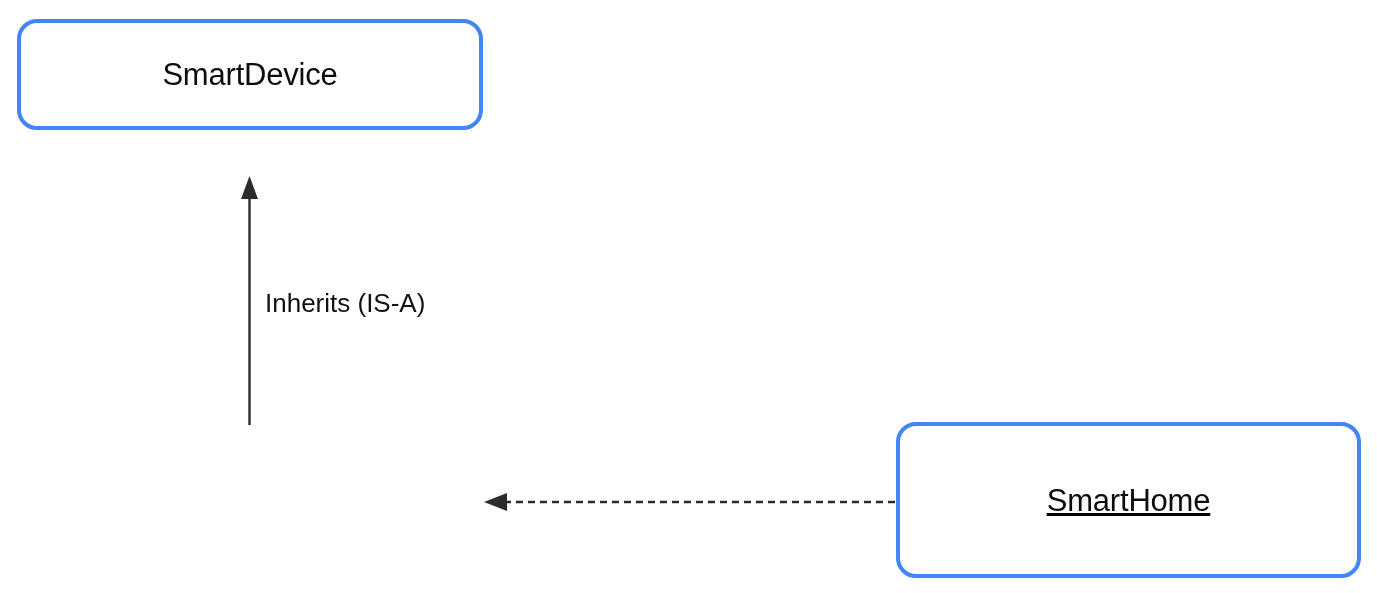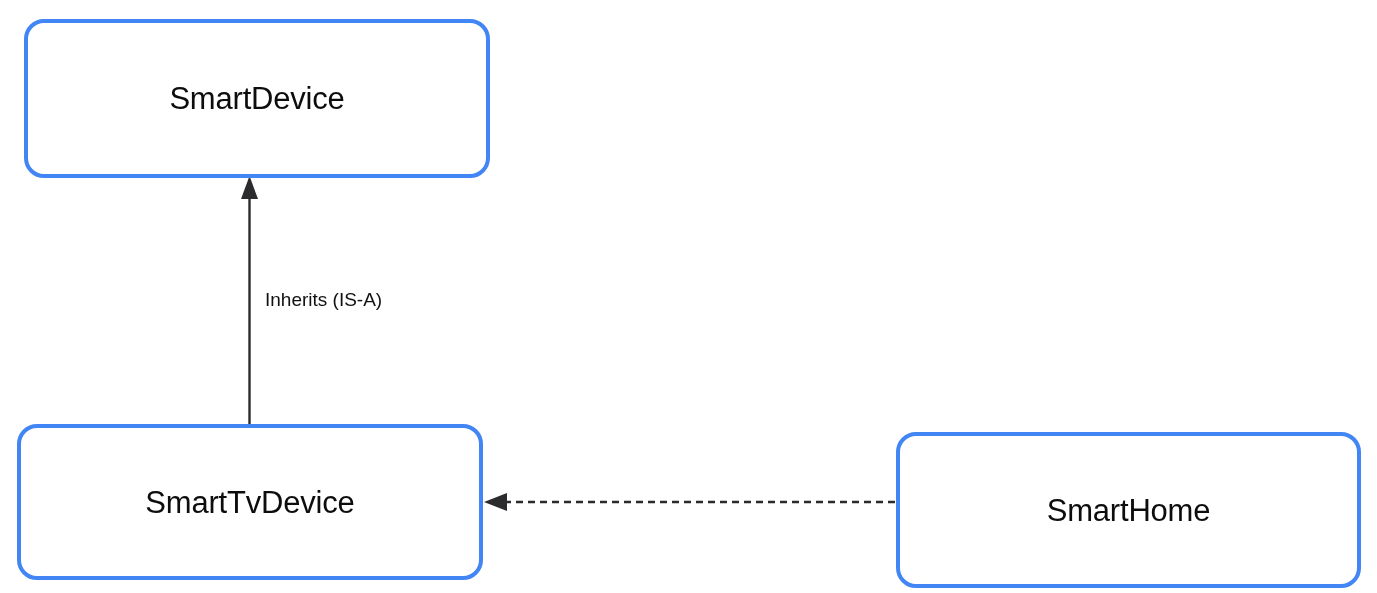--- a/index.html
+++ b/index.html
@@ -36,54 +36,55 @@
     font-size: 31px;
     font-weight: 400;
     letter-spacing: -0.2px;
     color: #0d0d0d;
     line-height: 1;
     white-space: nowrap;
     text-align: center;
   }
 
   #box-smartdevice {
-    left: 24px;
+    left: 17px;
     top: 19px;
     width: 466px;
-    height: 159px;
+    height: 111px;
   }
   #box-smarttvdevice {
     left: 17px;
     top: 424px;
     width: 466px;
     height: 156px;
   }
   #box-smarthome {
     left: 896px;
-    top: 432px;
+    top: 422px;
     width: 465px;
     height: 156px;
+    text-decoration: underline;
   }
 
   
   #edge-layer {
     position: absolute;
     left: 0;
     top: 0;
     width: 1377px;
     height: 593px;
     z-index: 2;
     pointer-events: none;
   }
 
   
   .edge-label {
     position: absolute;
     font-family: "Liberation Sans", sans-serif;
-    font-size: 19px;
+    font-size: 26px;
     font-weight: 400;
     color: #111111;
     line-height: 1;
     white-space: nowrap;
     z-index: 4;
   }
   #label-inherits {
     left: 265px;
     top: 290px;
   }
@@ -107,23 +108,20 @@
     <g>
       <line x1="895" y1="502" x2="503" y2="502" stroke="#2b2b2e" stroke-width="2.6" stroke-dasharray="7 5"></line>
       <polygon points="484,502 507,493 507,511" fill="#2b2b2e"></polygon>
     </g>
   </svg>
 
   <div class="class-box" id="box-smartdevice">
     <span class="class-box-label">SmartDevice</span>
   </div>
 
-  <div class="class-box" id="box-smarttvdevice">
-    <span class="class-box-label">SmartTvDevice</span>
-  </div>
 
   <div class="class-box" id="box-smarthome">
     <span class="class-box-label">SmartHome</span>
   </div>
 
   <div class="edge-label" id="label-inherits">Inherits (IS-A)</div>
 
 
 </div>
 

